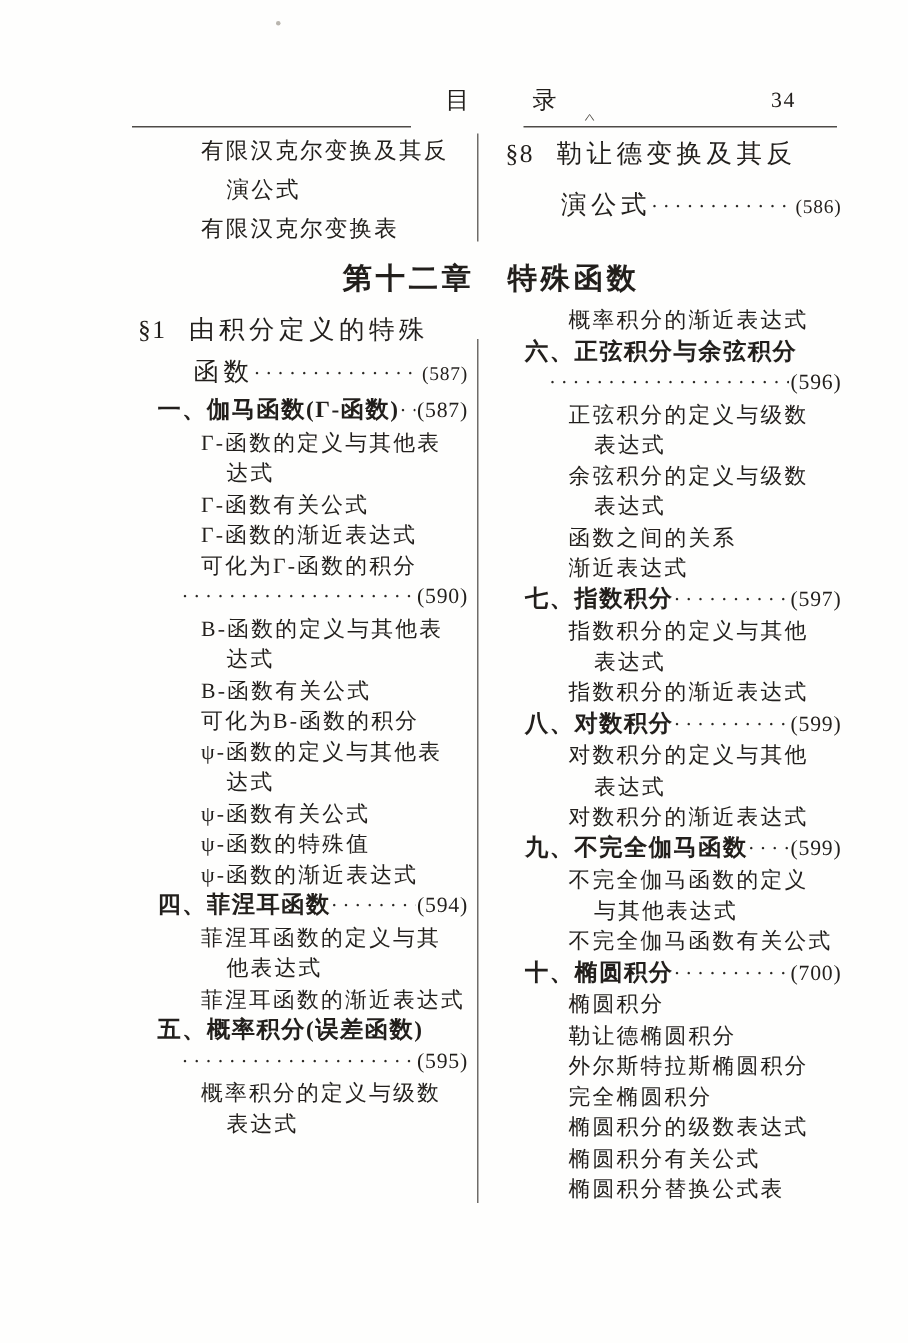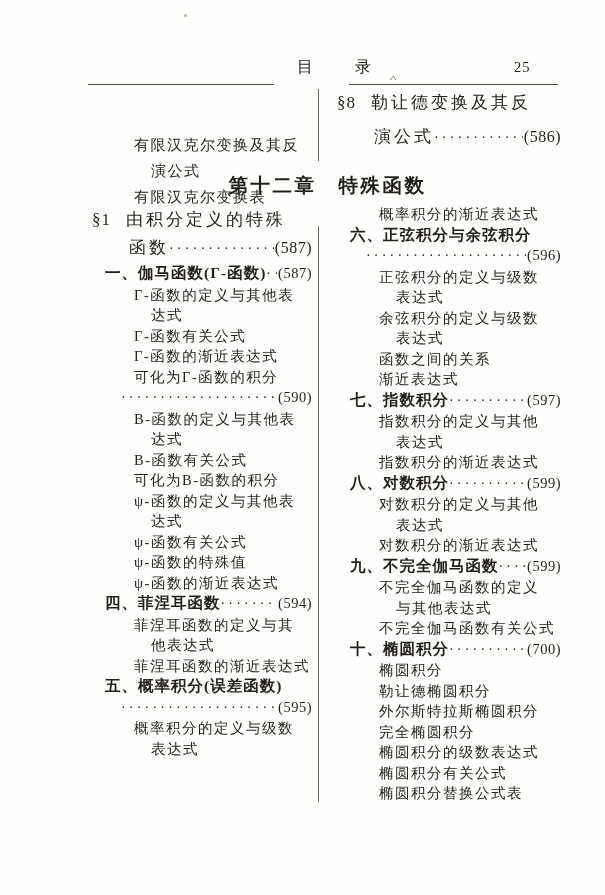--- a/index.html
+++ b/index.html
@@ -36,21 +36,21 @@
   .divider-top{top:89px;height:72px;}
   .divider-bottom{top:226px;height:576px;}
   
   .chapter{
     position:absolute;top:172px;left:0;right:0;
     text-align:center;padding-left:50px;
     font-size:19.5px;font-weight:bold;letter-spacing:2.5px;
   }
   
   .col{position:absolute;display:flex;flex-direction:column;}
-  .col-topleft{top:88px;left:88px;width:224px;margin-top:44px;}
+  .col-topleft{top:88px;left:88px;width:224px;}
   .col-topright{top:86px;left:333px;width:228px;}
   .col-left{top:206px;left:88px;width:224px;}
   .col-right{top:204px;left:333px;width:228px;}
   
   .line{display:flex;align-items:baseline;line-height:20.5px;white-space:nowrap;}
   .lbl{margin-right:15px;letter-spacing:1px;}
   .l-section{font-size:17px;letter-spacing:3px;line-height:28px;padding-left:4px;}
   .l-section-cont{font-size:17px;letter-spacing:3px;line-height:28px;padding-left:41px;}
   .l-item{font-size:15.5px;font-weight:bold;letter-spacing:1px;padding-left:17px;}
   .l-sub{font-size:14.5px;letter-spacing:1.5px;padding-left:46px;}
@@ -58,31 +58,31 @@
   .l-dots{font-size:14.5px;padding-left:33px;}
   .top-block .l-sub,.top-block .l-sub2{line-height:26px;font-size:15px;}
   .top-block .l-section{line-height:33px;}
   .top-block .l-section-cont{line-height:36px;}
   .lead{flex:1 1 auto;overflow:hidden;min-width:8px;}
   .lead::after{
     content:"····································································";
     font-size:14px;font-weight:normal;letter-spacing:3.2px;color:#2a2723;
   }
   .pg{font-size:14.5px;font-weight:normal;letter-spacing:.5px;margin-left:1px;}
-  .l-section-cont .pg{font-size:16px;}
+  .l-section-cont .pg{font-size:13px;}
 </style>
 </head>
 <body>
 
 <div class="page">
 
   <span class="dot-artifact"></span>
 
   <div class="hdr-title">目　录</div>
-  <div class="hdr-pagenum">25</div>
+  <div class="hdr-pagenum">34</div>
   <div class="rule rule-left"></div>
   <div class="rule rule-right"></div>
   <span class="caret-mark">^</span>
 
   <div class="divider divider-top"></div>
   <div class="divider divider-bottom"></div>
 
   <div class="col col-topleft top-block">
       <div class="line l-sub">
         <span class="txt">有限汉克尔变换及其反</span>

